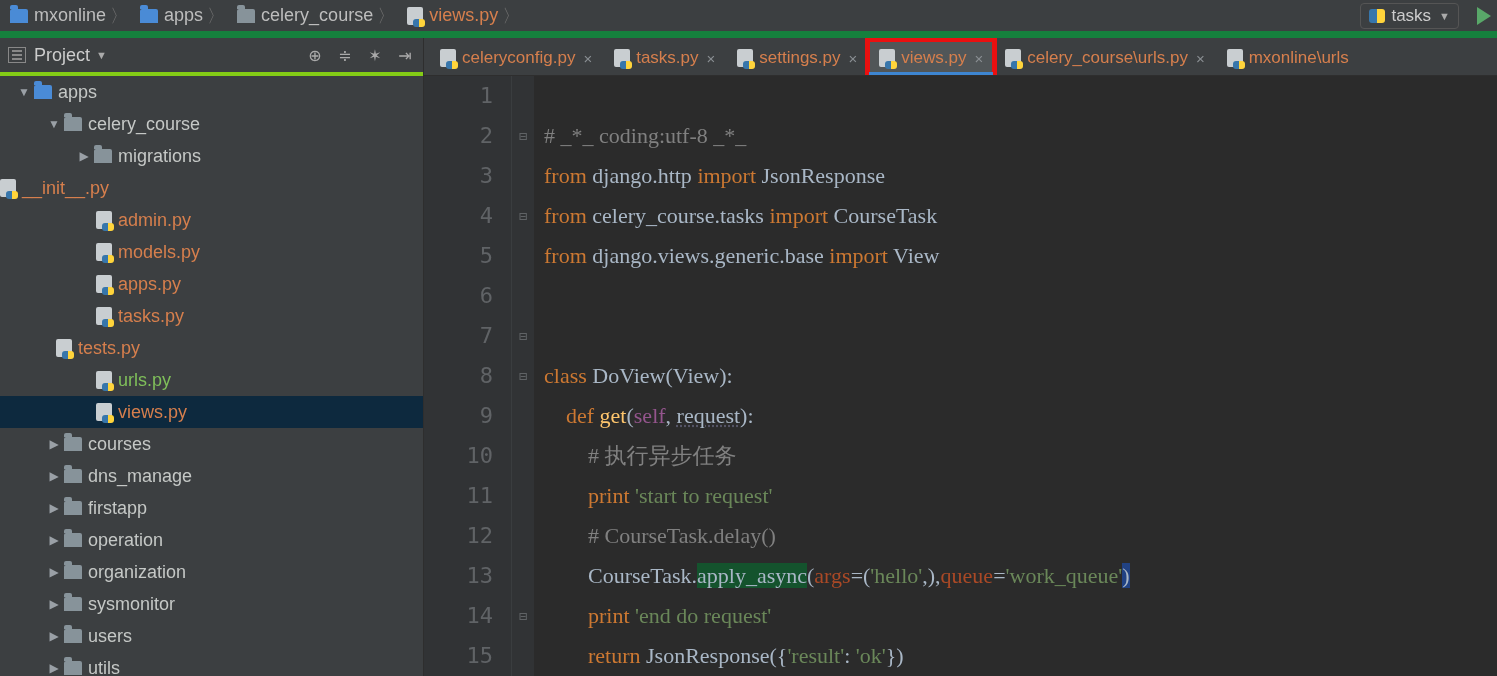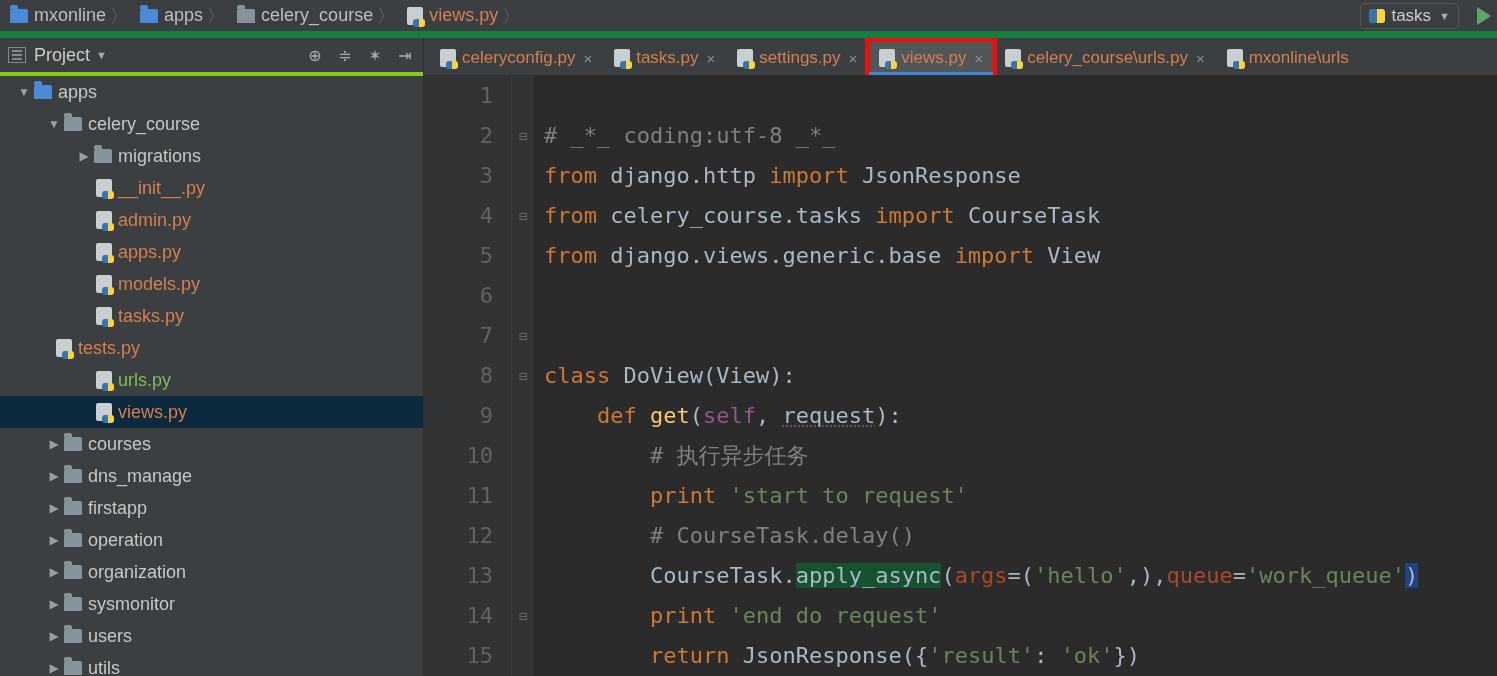--- a/index.html
+++ b/index.html
@@ -50,21 +50,21 @@
   .tab.active { background:#515658; }
   .tab.hl { outline:5px solid #ea1010; outline-offset:-1px; z-index:3; }
   .tab .name { color:#d67f4d; }
   .tab .close { margin-left:8px; color:#8a8f93; font-size:15px; }
   .tab .underline { position:absolute; left:0; right:0; bottom:0; height:3px; background:#3e86d1; display:none; }
   .tab.active .underline { display:block; }
 
   .code-wrap { flex:1; display:flex; overflow:hidden; font-family:Consolas,Monaco,monospace; font-size:22px; line-height:40px; }
   .gutter { width:88px; text-align:right; padding-right:18px; color:#606366; background:#313335; border-right:1px solid #3a3d3f; }
   .fold   { width:22px; background:#313335; color:#606366; text-align:center; font-size:14px; line-height:40px; }
-  .code   { flex:1; padding-left:10px; white-space:pre; color:#a9b7c6; position:relative; }
+  .code   { flex:1; padding-left:10px; white-space:pre; color:#a9b7c6; position:relative;font-family:Liberation Serif, serif; }
   .code .line-hl { position:absolute; left:0; right:0; height:40px; background:#323232; z-index:-1; }
 
   
   .c-cmt  { color:#808080; }
   .c-kw   { color:#cc7832; }
   .c-fn   { color:#ffc66d; }
   .c-self { color:#94558d; }
   .c-str  { color:#6a8759; }
   .c-param{ color:#a9b7c6; text-decoration:underline dotted #556; }
   .c-warn { color:#a9b7c6; background:#14532d; }
@@ -129,35 +129,35 @@
         <span class="arrow">▼</span>
         <span class="folder-ico"></span>
         <span class="lbl-gray">celery_course</span>
       </div>
       <div class="tree-row" style="padding-left:78px">
         <span class="arrow">▶</span>
         <span class="folder-ico"></span>
         <span class="lbl-gray">migrations</span>
       </div>
 
-      <div class="tree-row" style="padding-left:96px">
+      <div class="tree-row" style="">
         <span class="pyfile-ico"></span>
         <span class="lbl-orange">__init__.py</span>
       </div>
       <div class="tree-row" style="padding-left:96px">
         <span class="pyfile-ico"></span>
         <span class="lbl-orange">admin.py</span>
       </div>
       <div class="tree-row" style="padding-left:96px">
         <span class="pyfile-ico"></span>
+        <span class="lbl-orange">models.py</span>
+      </div>
+      <div class="tree-row" style="padding-left:96px">
+        <span class="pyfile-ico"></span>
         <span class="lbl-orange">apps.py</span>
-      </div>
-      <div class="tree-row" style="padding-left:96px">
-        <span class="pyfile-ico"></span>
-        <span class="lbl-orange">models.py</span>
       </div>
       <div class="tree-row" style="padding-left:96px">
         <span class="pyfile-ico"></span>
         <span class="lbl-orange">tasks.py</span>
       </div>
       <div class="tree-row" style="padding-left:56px">
         <span class="pyfile-ico"></span>
         <span class="lbl-orange">tests.py</span>
       </div>
       <div class="tree-row" style="padding-left:96px">

